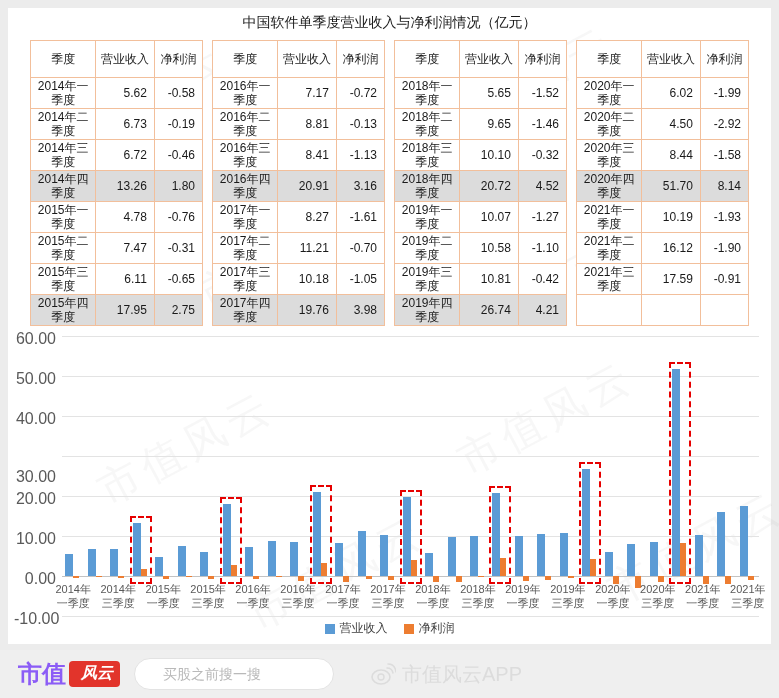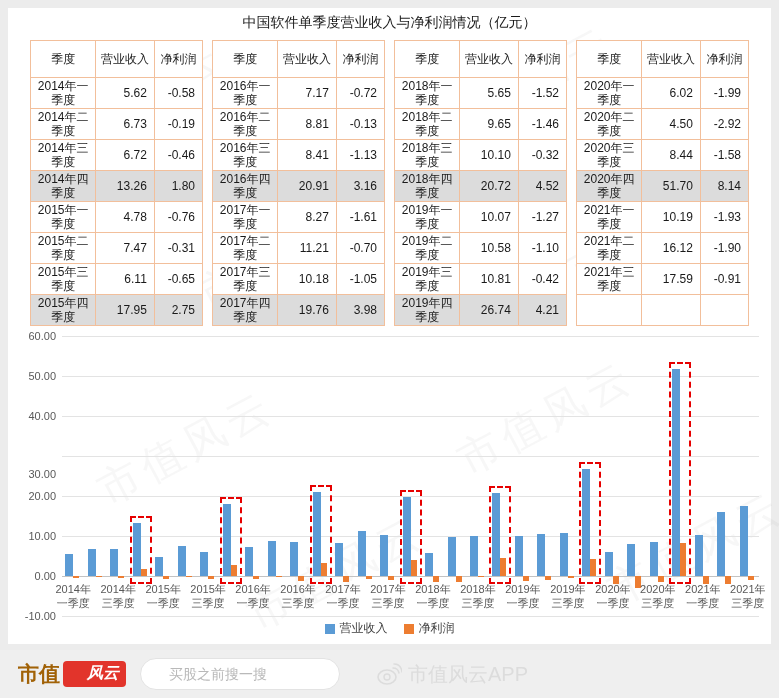--- a/index.html
+++ b/index.html
@@ -18,35 +18,35 @@
   table.qtable th, table.qtable td { border:1px solid #f2bf9b; font-size:12px; color:#1a1a1a; }
   table.qtable th { height:37px; font-weight:normal; text-align:center; }
   table.qtable td { height:31px; }
   table.qtable td.q { text-align:center; line-height:14px; padding:1px 2px; }
   table.qtable td.num { text-align:right; padding-right:7px; }
   table.qtable col.c-q { width:38%; } table.qtable col.c-r { width:34%; } table.qtable col.c-n { width:28%; }
   table.qtable tr.hl td { background:#dcdcdc; }
 
   .chart-region { position:absolute; top:328px; left:14px; width:751px; height:312px; }
   .yaxis { position:absolute; left:0; top:8px; width:42px; height:280px; }
-  .ylab { position:absolute; right:0; width:42px; text-align:right; font-size:11px; color:#595959; }
+  .ylab { position:absolute; right:0; width:42px; text-align:right; font-size:16px; color:#595959; }
   .plot { position:absolute; left:48px; top:8px; width:697px; height:280px; }
   .gline { position:absolute; left:0; width:100%; height:1px; background:#e3e3e3; }
   .gline.zero { background:#c3c3c3; }
   .bar { position:absolute; }
   .hbox { position:absolute; border:2px dashed #e60000; background:transparent; }
   .xlab { position:absolute; top:246px; width:46px; text-align:center; font-size:11px; line-height:14px; color:#595959; white-space:pre-line; }
   .legend { position:absolute; top:292px; left:0; width:100%; display:flex; justify-content:center; align-items:center; gap:16px; font-size:12px; color:#404040; }
   .legend-item { display:flex; align-items:center; gap:5px; }
   .legend-sq { width:10px; height:10px; display:inline-block; }
 
   .footer { position:absolute; left:0; top:650px; width:779px; height:48px; background:#efefef; display:flex; align-items:center; }
   .brand { display:flex; align-items:center; margin-left:18px; }
-  .brand-prefix { font-size:21px; font-weight:bold; color:#a16207; }
-  .brand-badge { margin-left:3px; background:#e2342b; color:#fff; font-size:16px; font-style:italic; font-weight:bold; border-radius:4px; padding:2px 7px 3px 24px; }
+  .brand-prefix { font-size:24px; font-weight:bold; color:#8b5cf6; }
+  .brand-badge { margin-left:3px; background:#e2342b; color:#fff; font-size:16px; font-style:italic; font-weight:bold; border-radius:4px; padding:2px 7px 3px 12px; }
   .search-pill { margin-left:14px; width:200px; height:32px; background:#fff; border:1px solid #e3e3e3; border-radius:16px; display:flex; align-items:center; padding:0 12px; }
   .search-pill input { border:none; outline:none; flex:1; font-size:14px; color:#333; background:transparent; margin-left:16px; font-family:"Liberation Sans","DejaVu Sans",sans-serif; }
   .search-pill input::placeholder { color:#b9b9b9; }
   .app-wm { display:flex; align-items:center; margin-left:36px; color:#dcdcdc; font-size:20px; gap:6px; }
 </style>
 </head>
 <body>
 
 <div id="page">
   <div class="card"></div>

